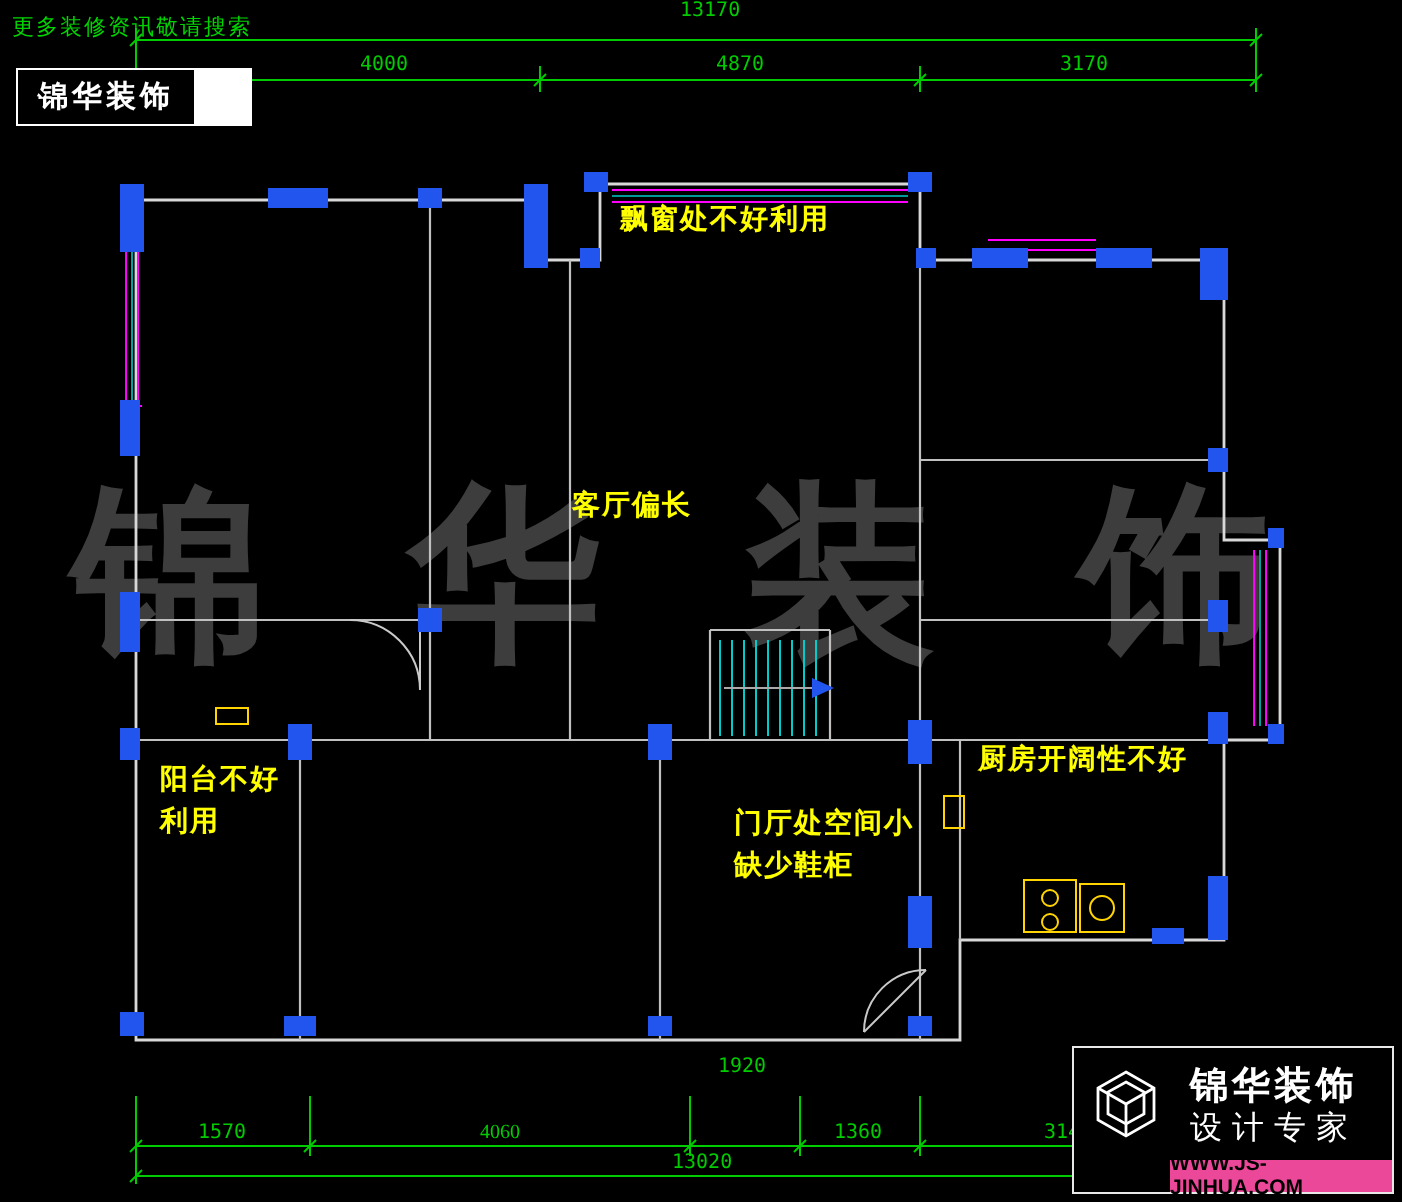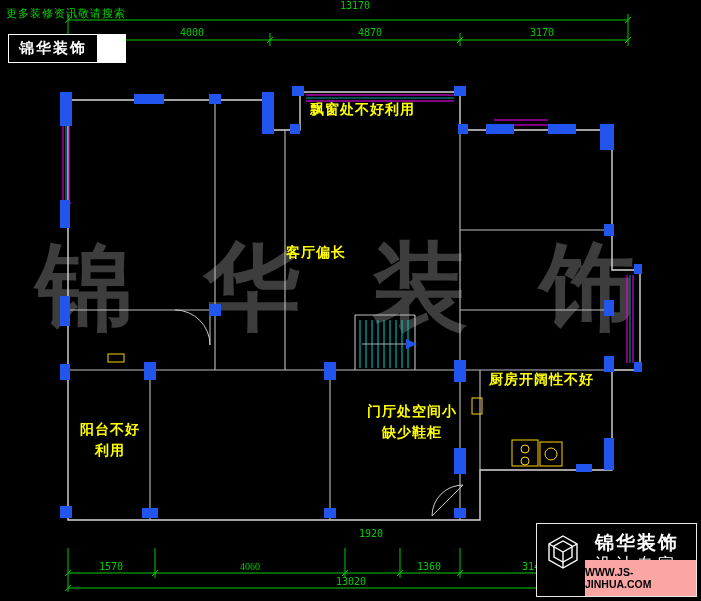--- a/index.html
+++ b/index.html
@@ -9,29 +9,29 @@
   .watermark{position:absolute;left:36px;top:224px;z-index:1;color:#3d3d3d;
              font-family:"DejaVu Sans",sans-serif;font-weight:bold;font-size:96px;
              letter-spacing:72px;white-space:nowrap;}
   .promo{position:absolute;left:6px;top:6px;z-index:5;color:#00d500;font-size:11px;letter-spacing:1px;}
   .logo{position:absolute;left:8px;top:34px;z-index:5;display:flex;align-items:stretch;}
   .logo-name{border:1px solid #fff;color:#fff;background:#000;font-size:15px;font-weight:bold;
              letter-spacing:2px;padding:4px 10px;}
   .logo-search{width:27px;border:1px solid #fff;border-left:none;background:#fff;
                display:flex;align-items:center;justify-content:center;}
   .anno{position:absolute;z-index:4;color:#ffff00;font-size:14px;font-weight:bold;
-        line-height:21px;white-space:pre-line;letter-spacing:1px;text-align:center;}
+        line-height:21px;white-space:pre-line;letter-spacing:1px;}
   .dim{position:absolute;z-index:3;color:#00cc00;font-size:10px;
        font-family:"DejaVu Sans Mono",monospace;}
   .footer{position:absolute;left:536px;top:523px;width:159px;height:72px;z-index:5;
           border:1px solid #e8e8e8;background:#000;}
   .footer-brand{position:absolute;left:58px;top:6px;color:#fff;font-size:19px;
                 font-weight:bold;letter-spacing:2px;}
   .footer-tagline{position:absolute;left:58px;top:30px;color:#fff;font-size:16px;letter-spacing:5px;}
-  .footer-web{position:absolute;left:48px;right:0;bottom:0;height:36px;background:#fca5a5;color:#000;
+  .footer-web{position:absolute;left:48px;right:0;bottom:0;height:16px;background:#ec4899;color:#000;
               font-size:10.5px;font-weight:bold;display:flex;align-items:center;justify-content:center;
               font-family:"Liberation Sans",sans-serif;}
   .footer-icon{position:absolute;left:6px;top:8px;}
 </style>
 </head>
 <body>
 
 <div class="stage">
 
   <div class="watermark">锦华装饰</div>
@@ -181,21 +181,21 @@
     <div class="logo-search">
       <svg width="16" height="16" viewBox="0 0 16 16">
         <circle cx="6.2" cy="6.2" r="4.3" stroke="#000" stroke-width="1.6" fill="none"></circle>
         <line x1="9.6" y1="9.6" x2="14" y2="14" stroke="#000" stroke-width="1.8"></line>
       </svg>
     </div>
   </div>
 
   <div class="anno" style="left:310px;top:99px;">飘窗处不好利用</div>
   <div class="anno" style="left:286px;top:242px;">客厅偏长</div>
-  <div class="anno" style="left:80px;top:379px;margin-top:40px;">阳台不好
+  <div class="anno" style="left:80px;top:379px;">阳台不好
 利用</div>
   <div class="anno" style="left:367px;top:401px;">门厅处空间小
 缺少鞋柜</div>
   <div class="anno" style="left:489px;top:369px;">厨房开阔性不好</div>
 
   <span class="dim" style="left:324px;top:0;margin-left:16px;">13170</span>
   <span class="dim" style="left:180px;top:27px;">4000</span>
   <span class="dim" style="left:358px;top:27px;">4870</span>
   <span class="dim" style="left:530px;top:27px;">3170</span>
   <span class="dim" style="left:99px;top:561px;">1570</span>

